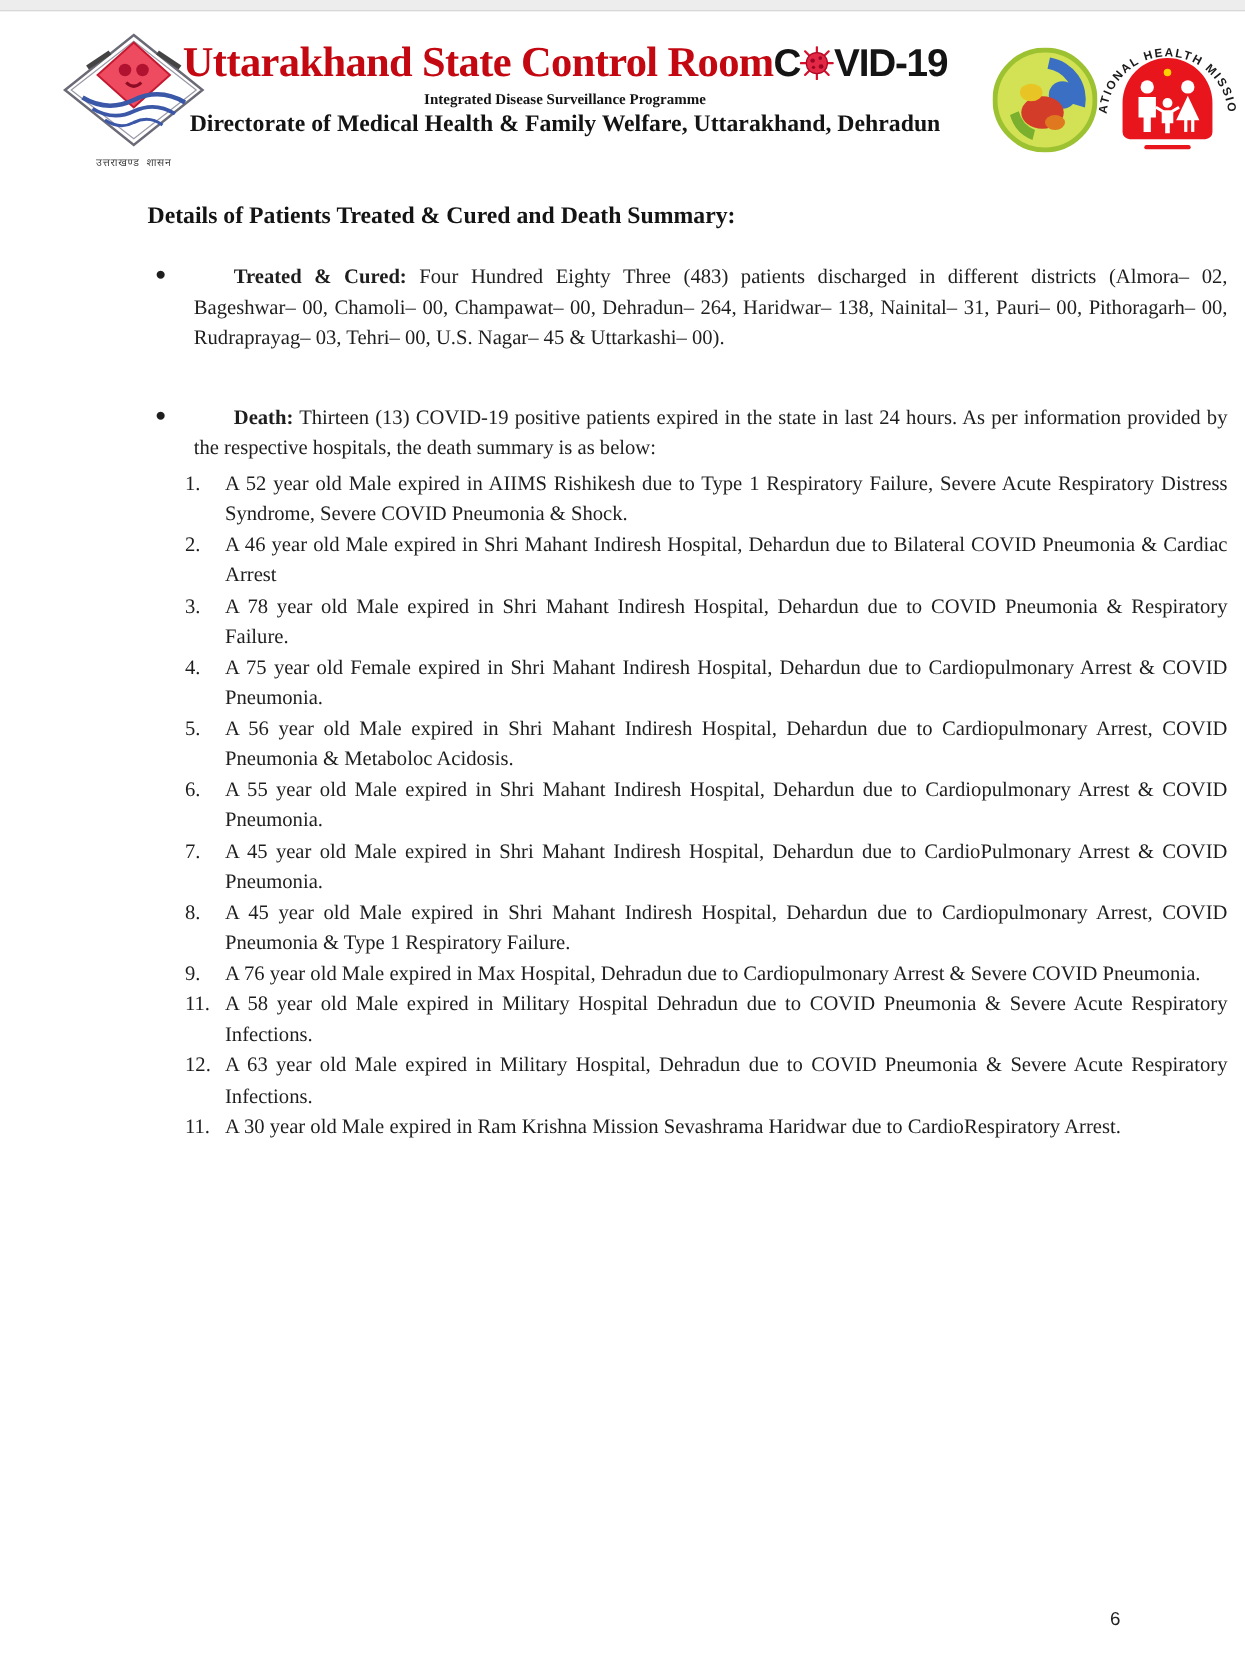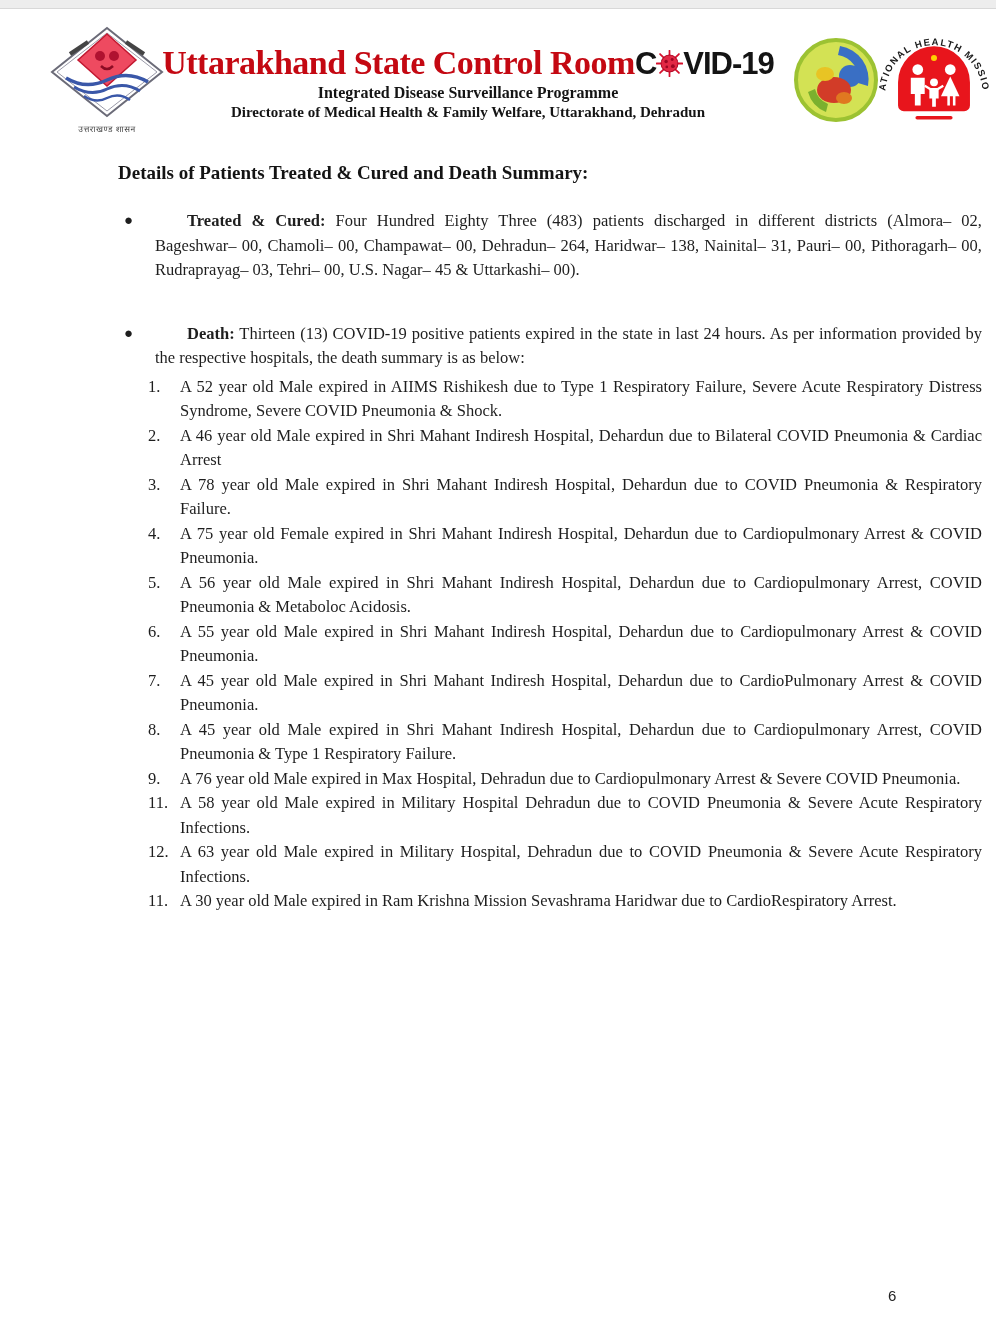--- a/index.html
+++ b/index.html
@@ -13,37 +13,37 @@
     overflow: hidden;
   }
   .top-strip {
     position: absolute; top: 0; left: 0; right: 0;
     height: 9px; background: #ededed; border-bottom: 1px solid #d8d8d8;
   }
   
   .header { position: absolute; top: 10px; left: 0; right: 0; height: 135px; }
   .uk-logo { position: absolute; left: 48px; top: 16px; width: 118px; text-align: center; }
   .uk-caption {
-    font-family: Liberation Serif, serif;
+    font-family: Liberation Mono, monospace;
     font-size: 8.5px; color: #444; margin-top: 1px; letter-spacing: 0.5px;
     white-space: nowrap;
   }
-  .center-head { position: absolute; left: 138px; top: 24px; width: 660px; text-align: center; margin-top: 12px; }
+  .center-head { position: absolute; left: 122px; top: 24px; width: 660px; text-align: center; }
   .title-line { white-space: nowrap; line-height: 1; }
   .title-red {
     font-family: "Liberation Serif", serif;
     font-weight: 700; font-size: 34px; color: #c40812; letter-spacing: -0.5px;
   }
   .covid-wrap {
     font-family: "Liberation Sans", sans-serif;
     font-weight: 700; font-size: 31px; color: #141414; letter-spacing: -1px;
   }
   .virus-icon svg { vertical-align: -3px; }
-  .subtitle1 { font-size: 16px; font-weight: 700; color: #141414; margin-top: 4px; }
-  .subtitle2 { font-size: 15px; font-weight: 700; color: #141414; margin-top: 2px; }
+  .subtitle1 { font-size: 12px; font-weight: 700; color: #141414; margin-top: 4px; }
+  .subtitle2 { font-size: 19px; font-weight: 700; color: #141414; margin-top: 2px; }
   .idsp-logo { position: absolute; left: 794px; top: 28px; width: 84px; height: 84px; }
   .nhm-logo  { position: absolute; left: 876px; top: 12px; width: 116px; height: 116px; }
   
   .content { position: absolute; left: 118px; top: 162px; width: 864px; }
   .doc-heading { font-size: 19px; font-weight: 700; color: #141414; margin-bottom: 25px; }
   .bullet {
     position: relative; padding-left: 37px;
     text-align: justify; font-size: 16.5px; line-height: 24.5px;
   }
   .bullet .dot { position: absolute; left: 6px; top: -1px; font-size: 15px; }

